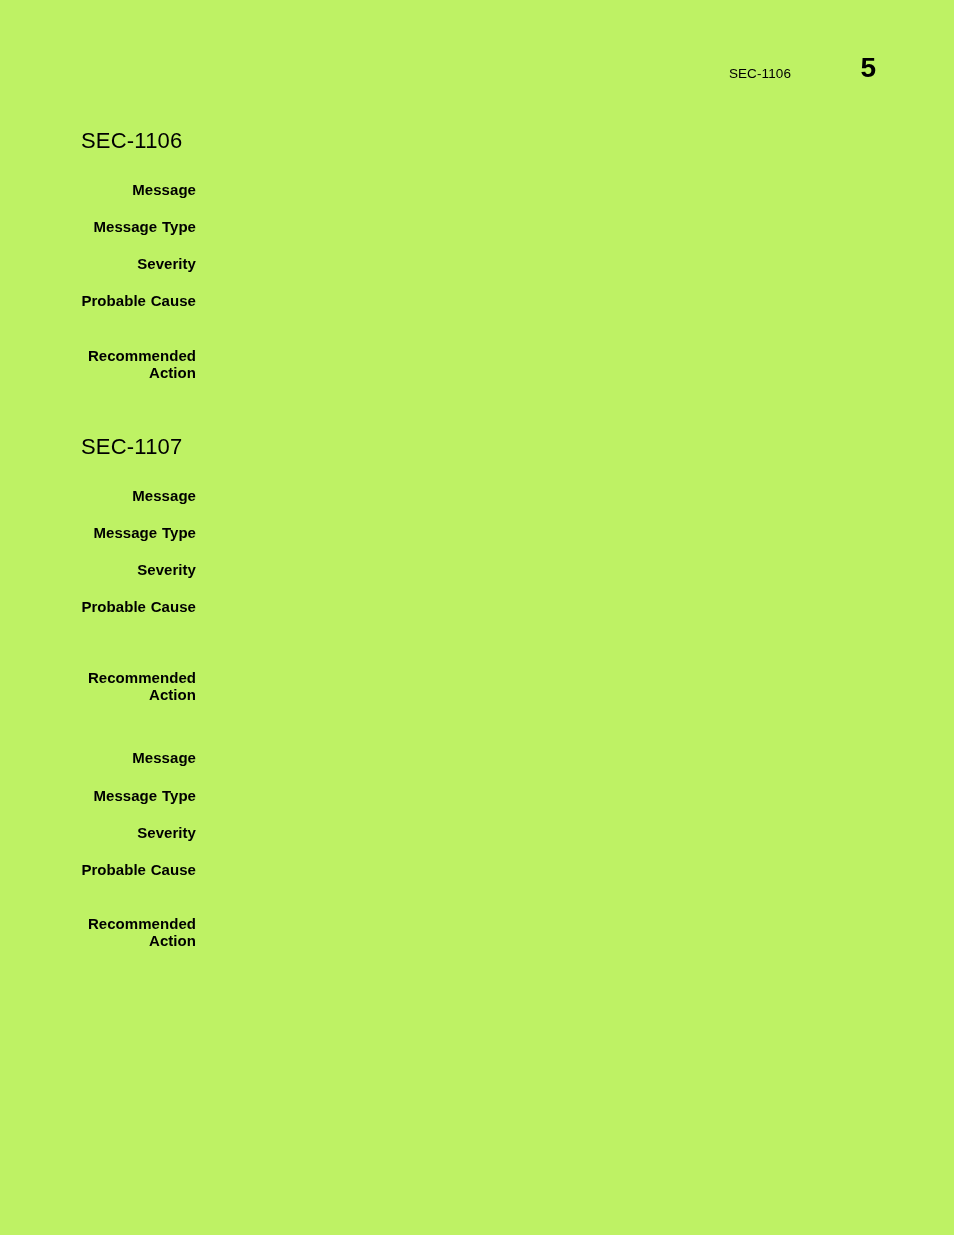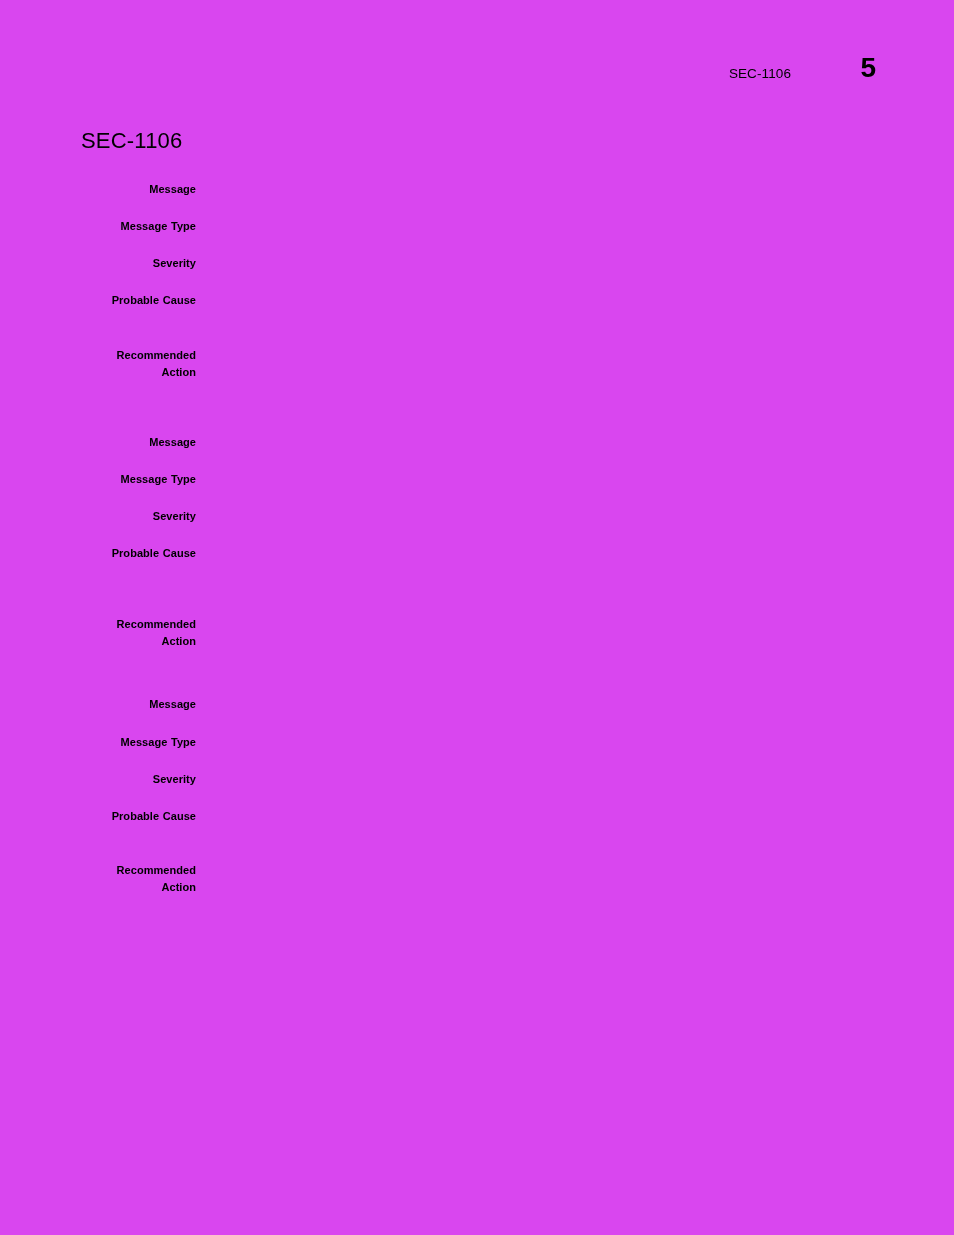--- a/index.html
+++ b/index.html
@@ -11,21 +11,21 @@
   body {
     font-family: "Liberation Sans", "DejaVu Sans", sans-serif;
     color: #000000;
     -webkit-font-smoothing: antialiased;
   }
 
   .page {
     position: relative;
     width: 954px;
     height: 1235px;
-    background: #d946ef;
+    background: #bef264;
     overflow: hidden;
   }
 
   
   .page-header {
     position: absolute;
     top: 58px;
     left: 0;
     width: 954px;
     height: 44px;
@@ -86,21 +86,21 @@
   .field-row {
     display: flex;
     align-items: flex-start;
     margin: 0;
   }
 
   .field-label {
     width: 115px;       
     flex: 0 0 115px;
     text-align: right;
-    font-size: 11px;
+    font-size: 15px;
     font-weight: 700;
     line-height: 17px;
     letter-spacing: 0.05px;
     color: #000000;
     word-spacing: 0.5px;
   }
 
   .field-value {
     flex: 1 1 auto;
     padding-left: 18px;
@@ -146,20 +146,21 @@
           <div class="field-value"></div>
         </li>
         <li class="field-row" style="margin-top:38px;">
           <div class="field-label">Recommended Action</div>
           <div class="field-value"></div>
         </li>
       </ul>
     </div>
 
     <div class="msg-section" style="margin-top:53px;">
+      <h2 class="section-heading">SEC-1107</h2>
       <ul class="field-list">
         <li class="field-row" style="margin-top:27px;">
           <div class="field-label">Message</div>
           <div class="field-value"></div>
         </li>
         <li class="field-row" style="margin-top:20px;">
           <div class="field-label">Message Type</div>
           <div class="field-value"></div>
         </li>
         <li class="field-row" style="margin-top:20px;">

